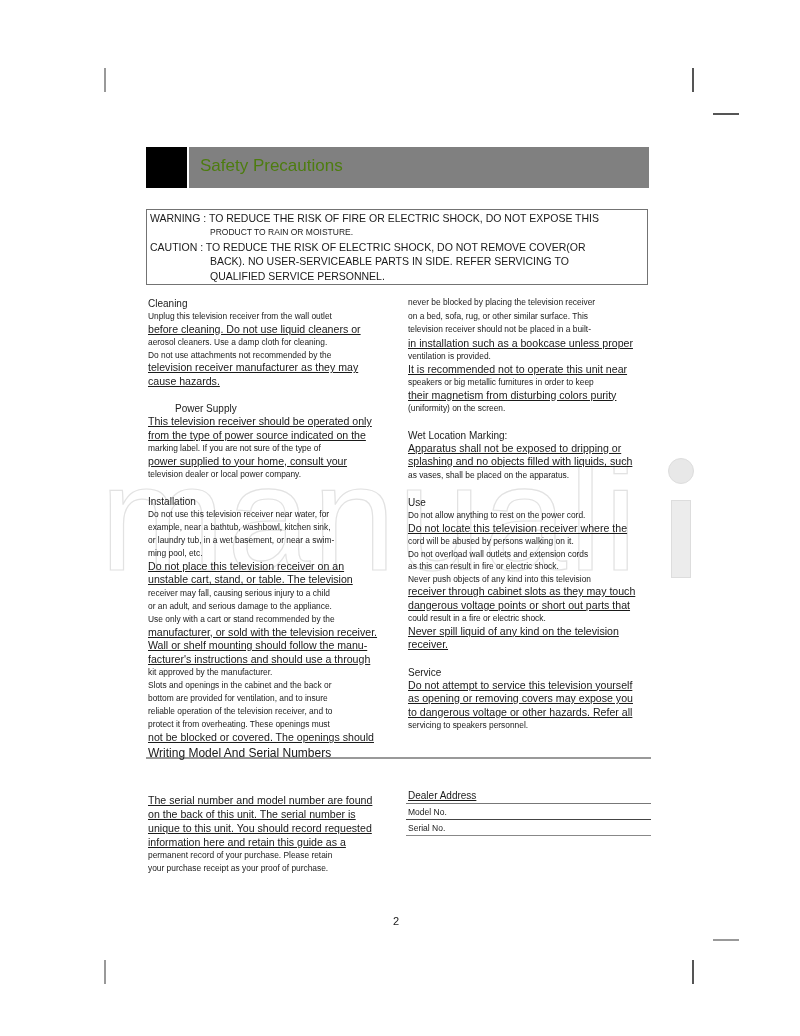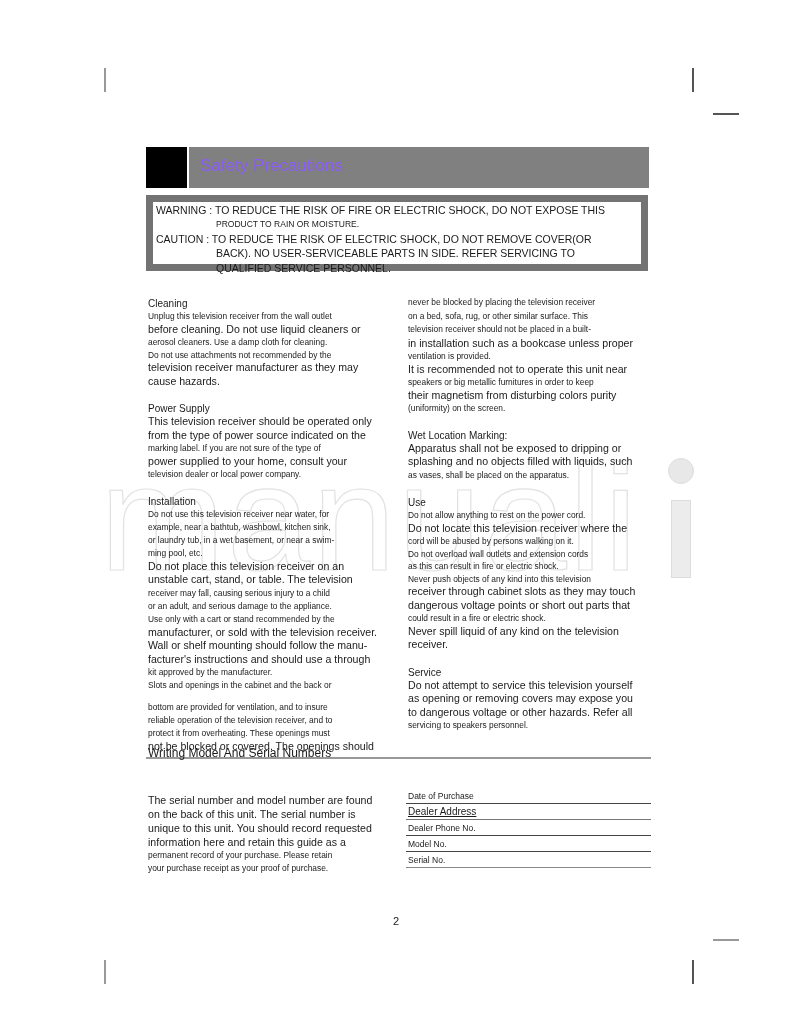--- a/index.html
+++ b/index.html
@@ -15,31 +15,31 @@
                color:transparent; -webkit-text-stroke:1.2px #e2e2e2; letter-spacing:2px;
                font-weight:normal; pointer-events:none; z-index:0; white-space:nowrap; }
   .wm-dot { position:absolute; left:668px; top:458px; width:24px; height:24px; border-radius:50%;
             background:#e8e8e8; border:1px solid #ddd; z-index:0; }
   .wm-bar { position:absolute; left:671px; top:500px; width:18px; height:76px;
             background:#ececec; border:1px solid #ddd; z-index:0; }
 
   .header { position:absolute; left:146px; top:147px; width:503px; height:41px; }
   .header .blk { position:absolute; left:0; top:0; width:41px; height:41px; background:#000; }
   .header .bar { position:absolute; left:43px; top:0; right:0; height:41px; background:#808080; }
-  .header .title { position:absolute; left:54px; top:9px; color:#8b5cf6; font-size:17px; }
+  .header .title { position:absolute; left:54px; top:9px; color:#4d7c0f; font-size:17px; }
 
-  .warnbox { position:absolute; left:146px; top:195px; width:502px; height:76px;
-             border:7px solid #737373; box-sizing:border-box; font-size:10.5px; line-height:14px;
+  .warnbox { position:absolute; left:146px; top:209px; width:502px; height:76px;
+             border:1px solid #737373; box-sizing:border-box; font-size:10.5px; line-height:14px;
              padding-top:2px; }
   .warnbox .row { position:absolute; left:3px; white-space:nowrap; }
   .warnbox .small { font-size:8.5px; }
 
   .col { position:absolute; z-index:1; }
   .col p { margin:0; white-space:nowrap; }
-  .lg { font-size:10.6px; line-height:13.5px; }
+  .lg { font-size:10.6px; line-height:13.5px;text-decoration:underline; }
   .sm { font-size:8.4px; line-height:12.5px; }
   .hd { font-size:10px; line-height:13px; margin-top:0; }
 
   .divider { position:absolute; left:146px; top:757px; width:505px; height:2px; background:#999; }
 
   .serial-title { position:absolute; left:148px; top:746px; font-size:12px; }
   .serial-body { position:absolute; left:148px; top:793px; }
   .serial-body p { margin:0; white-space:nowrap; }
 
   .fields { position:absolute; left:406px; top:788px; width:245px; }
@@ -80,21 +80,21 @@
 
 <div class="col" style="left:148px;top:297px;">
   <p class="hd">Cleaning</p>
   <p class="sm">Unplug this television receiver from the wall outlet</p>
   <p class="lg">before cleaning. Do not use liquid cleaners or</p>
   <p class="sm">aerosol cleaners. Use a damp cloth for cleaning.</p>
   <p class="sm">Do not use attachments not recommended by the</p>
   <p class="lg">television receiver manufacturer as they may</p>
   <p class="lg">cause hazards.</p>
 
-  <p class="hd" style="margin-top:14px;">Power Supply</p>
+  <p class="hd" style="margin-top:14px;margin-left:27px;">Power Supply</p>
   <p class="lg">This television receiver should be operated only</p>
   <p class="lg">from the type of power source indicated on the</p>
   <p class="sm">marking label. If you are not sure of the type of</p>
   <p class="lg">power supplied to your home, consult your</p>
   <p class="sm">television dealer or local power company.</p>
 
   <p class="hd" style="margin-top:14px;">Installation</p>
   <p class="sm" style="line-height:13px;">Do not use this television receiver near water, for</p>
   <p class="sm" style="line-height:13px;">example, near a bathtub, washbowl, kitchen sink,</p>
   <p class="sm" style="line-height:13px;">or laundry tub, in a wet basement, or near a swim-</p>
@@ -102,21 +102,21 @@
   <p class="lg">Do not place this television receiver on an</p>
   <p class="lg">unstable cart, stand, or table. The television</p>
   <p class="sm" style="line-height:13px;">receiver may fall, causing serious injury to a child</p>
   <p class="sm" style="line-height:13px;">or an adult, and serious damage to the appliance.</p>
   <p class="sm" style="line-height:13px;">Use only with a cart or stand recommended by the</p>
   <p class="lg">manufacturer, or sold with the television receiver.</p>
   <p class="lg">Wall or shelf mounting should follow the manu-</p>
   <p class="lg">facturer's instructions and should use a through</p>
   <p class="sm" style="line-height:13px;">kit approved by the manufacturer.</p>
   <p class="sm" style="line-height:13px;">Slots and openings in the cabinet and the back or</p>
-  <p class="sm" style="line-height:13px;margin-top:9px;">bottom are provided for ventilation, and to insure</p>
+  <p class="sm" style="line-height:13px;">bottom are provided for ventilation, and to insure</p>
   <p class="sm" style="line-height:13px;">reliable operation of the television receiver, and to</p>
   <p class="sm" style="line-height:13px;">protect it from overheating. These openings must</p>
   <p class="lg">not be blocked or covered. The openings should</p>
 </div>
 
 <div class="col" style="left:408px;top:296px;">
   <p class="sm" style="line-height:13.5px;">never be blocked by placing the television receiver</p>
   <p class="sm" style="line-height:13.5px;">on a bed, sofa, rug, or other similar surface. This</p>
   <p class="sm" style="line-height:13.5px;">television receiver should not be placed in a built-</p>
   <p class="lg">in installation such as a bookcase unless proper</p>
@@ -157,20 +157,18 @@
 <div class="serial-body">
   <p class="lg" style="line-height:14px;">The serial number and model number are found</p>
   <p class="lg" style="line-height:14px;">on the back of this unit. The serial number is</p>
   <p class="lg" style="line-height:14px;">unique to this unit. You should record requested</p>
   <p class="lg" style="line-height:14px;">information here and retain this guide as a</p>
   <p class="sm" style="line-height:13px;">permanent record of your purchase. Please retain</p>
   <p class="sm" style="line-height:13px;">your purchase receipt as your proof of purchase.</p>
 </div>
 
 <div class="fields">
-  <div class="field">Date of Purchase</div>
   <div class="field big">Dealer Address</div>
-  <div class="field">Dealer Phone No.</div>
   <div class="field">Model No.</div>
   <div class="field mid">Serial No.</div>
 </div>
 
 <div class="pagenum">2</div>
 
 </body></html>

